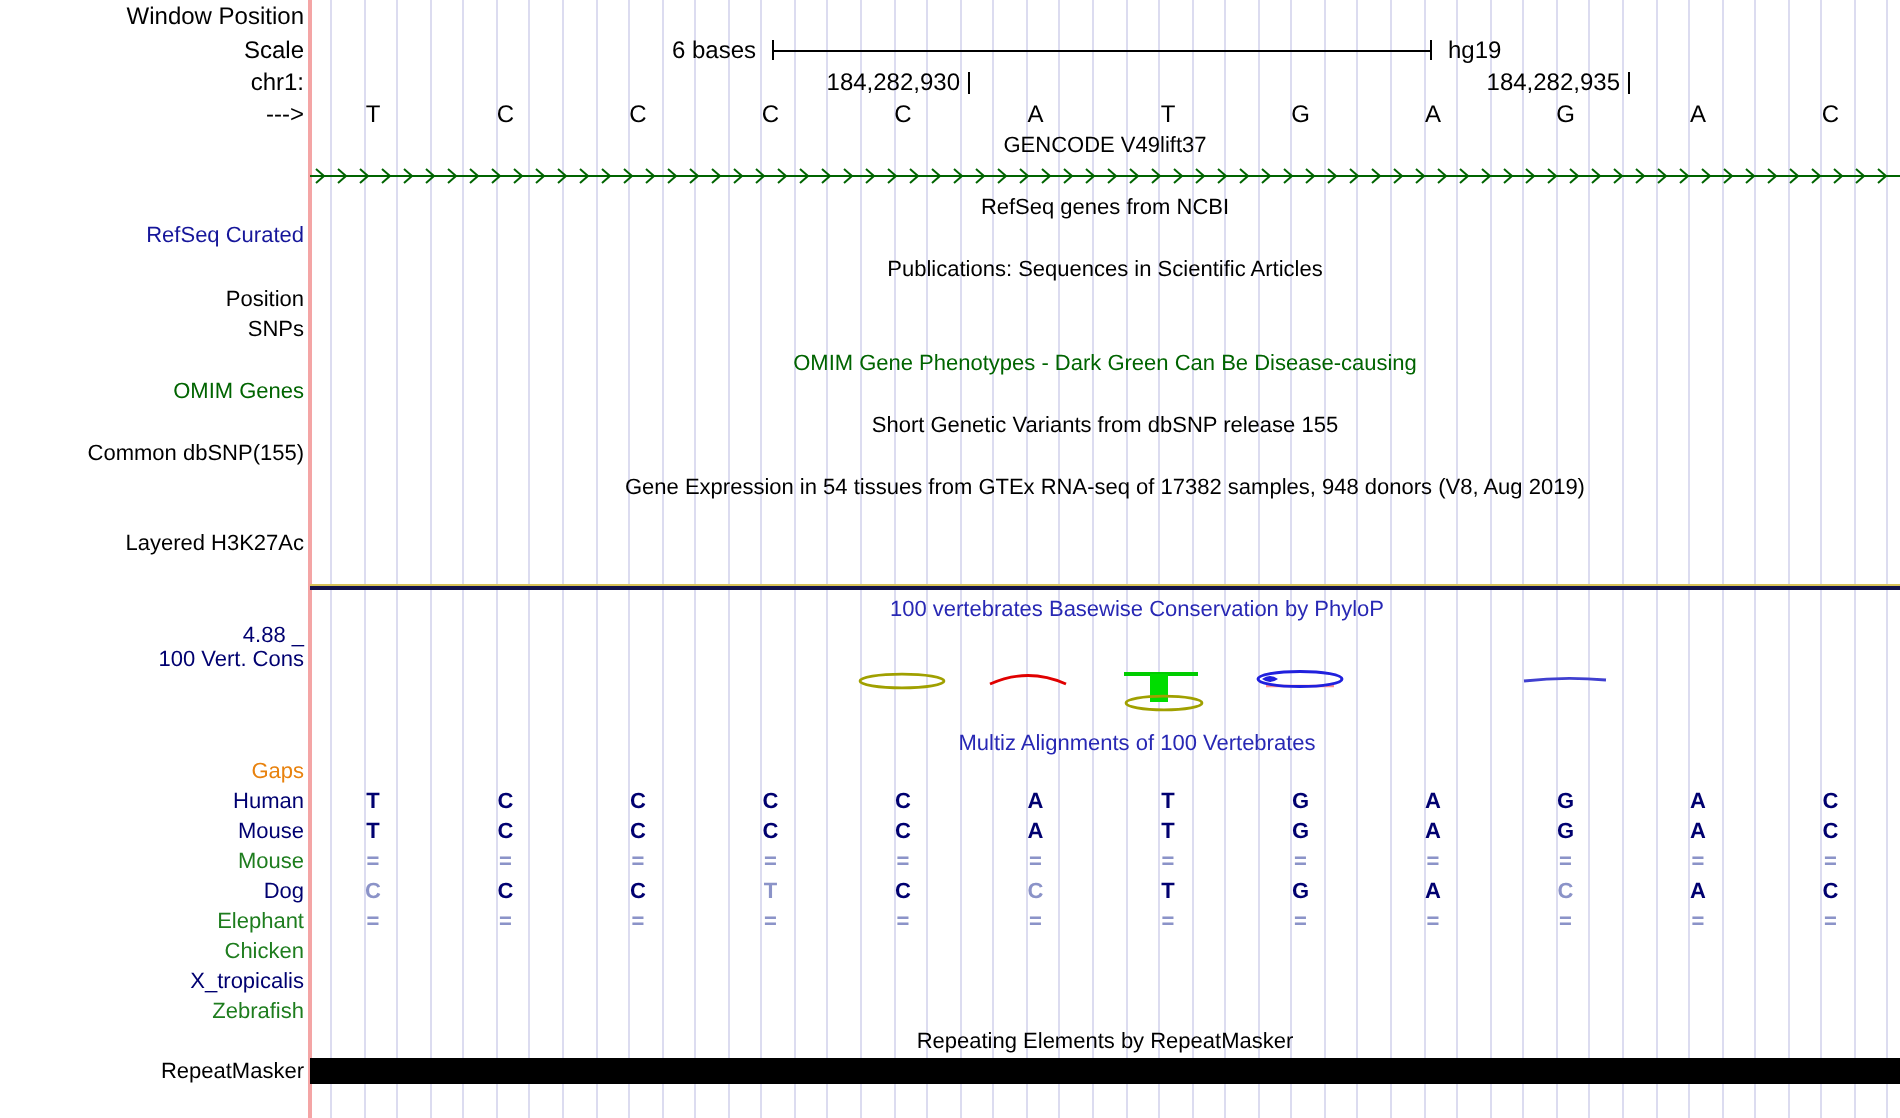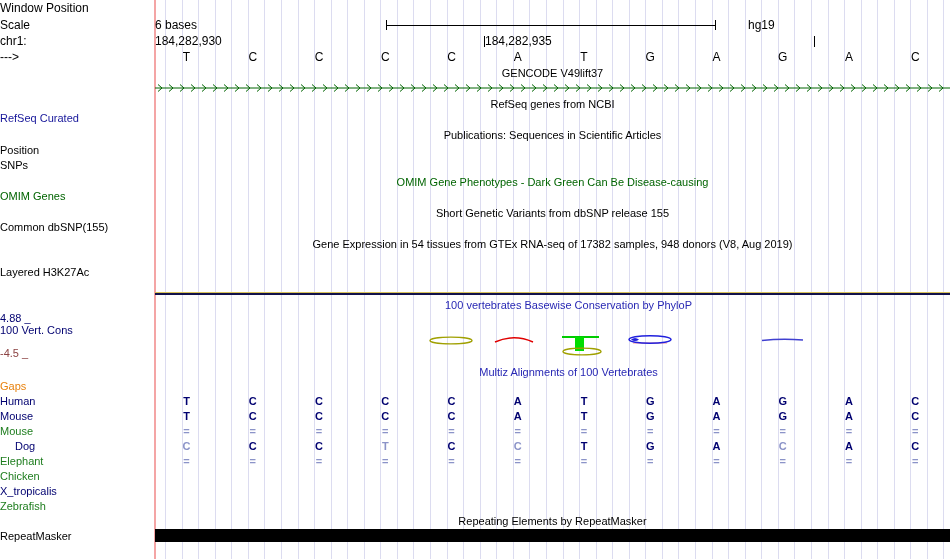--- a/index.html
+++ b/index.html
@@ -1,20 +1,20 @@
 <!DOCTYPE html>
 <html style="--grid: #dcdcf0; --edge_pink: #f4a5a5; --dark_green: #006400; --refseq_blue: #16169a; --title_blue: #2828b4; --navy: #000070; --maroon: #8b4141; --orange: #e8820e; --species_green: #1e7d1e; --dim_blue: #8b93c8; --h3k27ac_yellow: #d8c258; --h3k27ac_dark: #12124a; --repeat_bar: #000000;"><head>
 <meta charset="utf-8">
 <style>
   html,body{margin:0;padding:0;background:#fff;}
   .canvas{position:relative;width:950px;height:559px;background:#fff;
           font-family:"Liberation Sans",sans-serif;overflow:hidden;color:#000;}
   .gridline{position:absolute;top:0;height:559px;width:1px;background:var(--grid);}
   .edge-line{position:absolute;top:0;height:559px;width:2px;left:154px;background:var(--edge_pink);z-index:2;}
-  .lbl{position:absolute;left:0;width:152px;font-size:11px;line-height:14px;
+  .lbl{position:absolute;left:0;width:152px;text-align:right;font-size:11px;line-height:14px;
        height:14px;white-space:pre;z-index:5;}
   .cmsg{position:absolute;left:155px;width:795px;text-align:center;font-size:11px;line-height:14px;
         height:14px;white-space:pre;z-index:5;}
   .hdr{font-size:12px;}
   .tick{position:absolute;width:1px;background:#000;z-index:5;}
   .hline{position:absolute;z-index:4;}
   .cellrow{position:absolute;left:155px;width:795px;height:14px;z-index:5;}
   .cell{position:absolute;width:67px;text-align:center;font-size:12px;line-height:14px;}
   .acell{position:absolute;width:67px;text-align:center;font-size:11px;line-height:14px;font-weight:bold;}
   .dim{color:var(--dim_blue);}
@@ -82,21 +82,21 @@
     </div>
   <div class="edge-line"></div>
 
   <div class="lbl hdr" style="top:1px">Window Position</div>
 
   <div class="lbl hdr" style="top:18px">Scale</div>
   <div class="lbl hdr" style="top:18px;left:155px;width:223px">6 bases</div>
   <div class="hline" style="left:386px;top:25px;width:330px;height:1px;background:#000"></div>
   <div class="tick" style="left:386px;top:20px;height:10px"></div>
   <div class="tick" style="left:715px;top:20px;height:10px"></div>
-  <div class="hdr" style="position:absolute;left:748px;top:18px;line-height:14px;z-index:5">hg19</div>
+  <div class="hdr" style="position:absolute;left:724px;top:18px;line-height:14px;z-index:5">hg19</div>
 
   <div class="lbl hdr" style="top:34px">chr1:</div>
   <div class="lbl hdr" style="top:34px;left:155px;width:325px">184,282,930</div>
   <div class="tick" style="left:484px;top:36px;height:11px"></div>
   <div class="lbl hdr" style="top:34px;left:485px;width:325px">184,282,935</div>
   <div class="tick" style="left:814px;top:36px;height:11px"></div>
 
   <div class="lbl hdr" style="top:50px">---&gt;</div>
   <div class="cellrow" id="base-row" style="top:50px">
       <div class="cell" style="left: -2px;">T</div>
@@ -205,21 +205,20 @@
 
   <div class="cmsg" style="top:237px">Gene Expression in 54 tissues from GTEx RNA-seq of 17382 samples, 948 donors (V8, Aug 2019)</div>
 
   <div class="lbl" style="top:265px">Layered H3K27Ac</div>
   <div class="hline" style="left:155px;top:292px;width:795px;height:1px;background:var(--h3k27ac_yellow)"></div>
   <div class="hline" style="left:155px;top:293px;width:795px;height:2px;background:var(--h3k27ac_dark)"></div>
 
   <div class="lbl navy" style="top:311px">4.88 _</div>
   <div class="cmsg titleblue" style="top:298px">100 vertebrates Basewise Conservation by PhyloP</div>
   <div class="lbl navy" style="top:323px">100 Vert. Cons</div>
-  <div class="lbl maroon" style="top:346px">-4.5 _</div>
 
   <svg width="795" height="32" viewBox="0 0 795 32" style="position:absolute;left:155px;top:330px;z-index:5">
     <ellipse cx="296" cy="10.5" rx="21" ry="3.4" fill="none" stroke="#a0a000" stroke-width="1.4"></ellipse>
     <path d="M340,12 Q359,3.5 378,12" fill="none" stroke="#e00000" stroke-width="1.4"></path>
     <line x1="407" y1="7" x2="444" y2="7" stroke="#00cc00" stroke-width="2"></line>
     <rect x="420" y="7" width="9" height="14" fill="#00dd00"></rect>
     <ellipse cx="427" cy="21.5" rx="19" ry="3.4" fill="none" stroke="#a0a000" stroke-width="1.4"></ellipse>
     <path d="M478,13 L512,13" stroke="#ff9090" stroke-width="1.2"></path>
     <ellipse cx="495" cy="9.5" rx="21" ry="3.8" fill="none" stroke="#2020dd" stroke-width="1.5"></ellipse>
     <path d="M476,9.5 q4,-3 8,0 q-4,3 -8,0" fill="#2020dd" stroke="none"></path>
@@ -268,21 +267,21 @@
         <div class="acell dim" style="left: 196.75px;">=</div>
         <div class="acell dim" style="left: 263px;">=</div>
         <div class="acell dim" style="left: 329.25px;">=</div>
         <div class="acell dim" style="left: 395.5px;">=</div>
         <div class="acell dim" style="left: 461.75px;">=</div>
         <div class="acell dim" style="left: 528px;">=</div>
         <div class="acell dim" style="left: 594.25px;">=</div>
         <div class="acell dim" style="left: 660.5px;">=</div>
         <div class="acell dim" style="left: 726.75px;">=</div>
       </div>
-      <div class="lbl" style="top: 439px; color: rgb(0, 0, 112); margin-left: 15px;">Dog</div>
+      <div class="lbl" style="top: 439px; color: rgb(0, 0, 112);">Dog</div>
       <div class="cellrow" style="top: 439px;">
         <div class="acell dim" style="left: -2px;">C</div>
         <div class="acell" style="color: rgb(0, 0, 112); left: 64.25px;">C</div>
         <div class="acell" style="color: rgb(0, 0, 112); left: 130.5px;">C</div>
         <div class="acell dim" style="left: 196.75px;">T</div>
         <div class="acell" style="color: rgb(0, 0, 112); left: 263px;">C</div>
         <div class="acell dim" style="left: 329.25px;">C</div>
         <div class="acell" style="color: rgb(0, 0, 112); left: 395.5px;">T</div>
         <div class="acell" style="color: rgb(0, 0, 112); left: 461.75px;">G</div>
         <div class="acell" style="color: rgb(0, 0, 112); left: 528px;">A</div>

